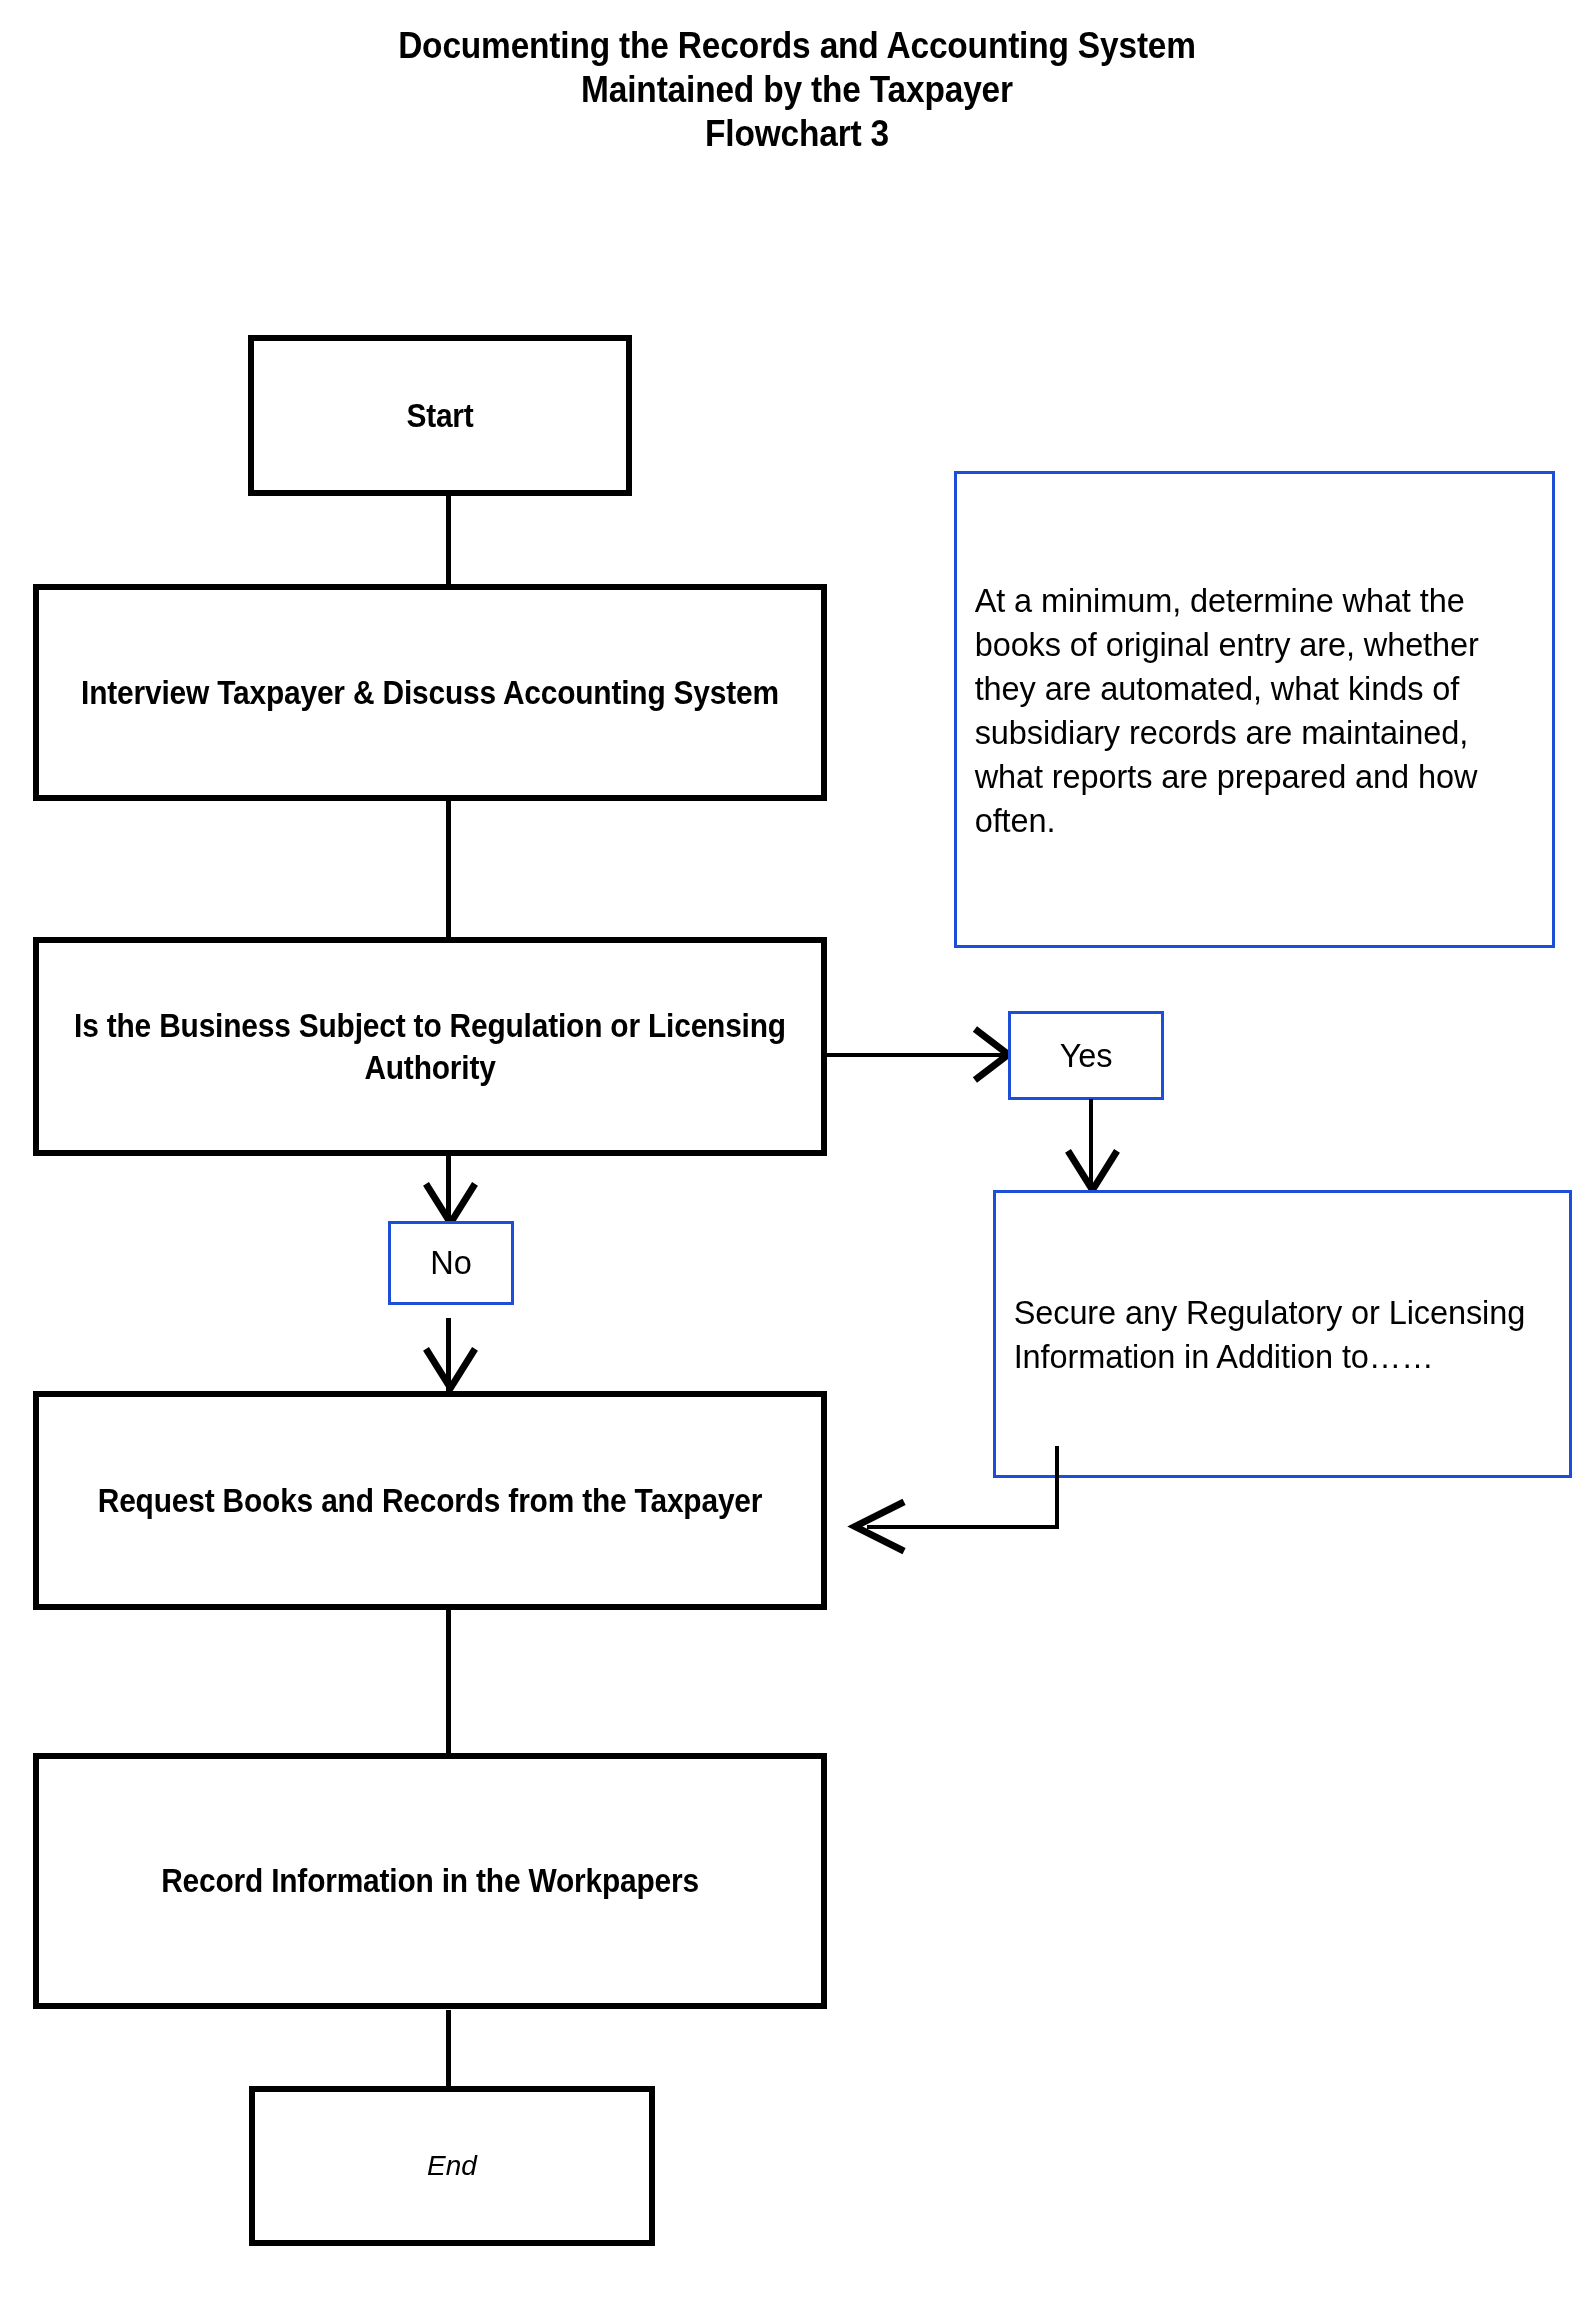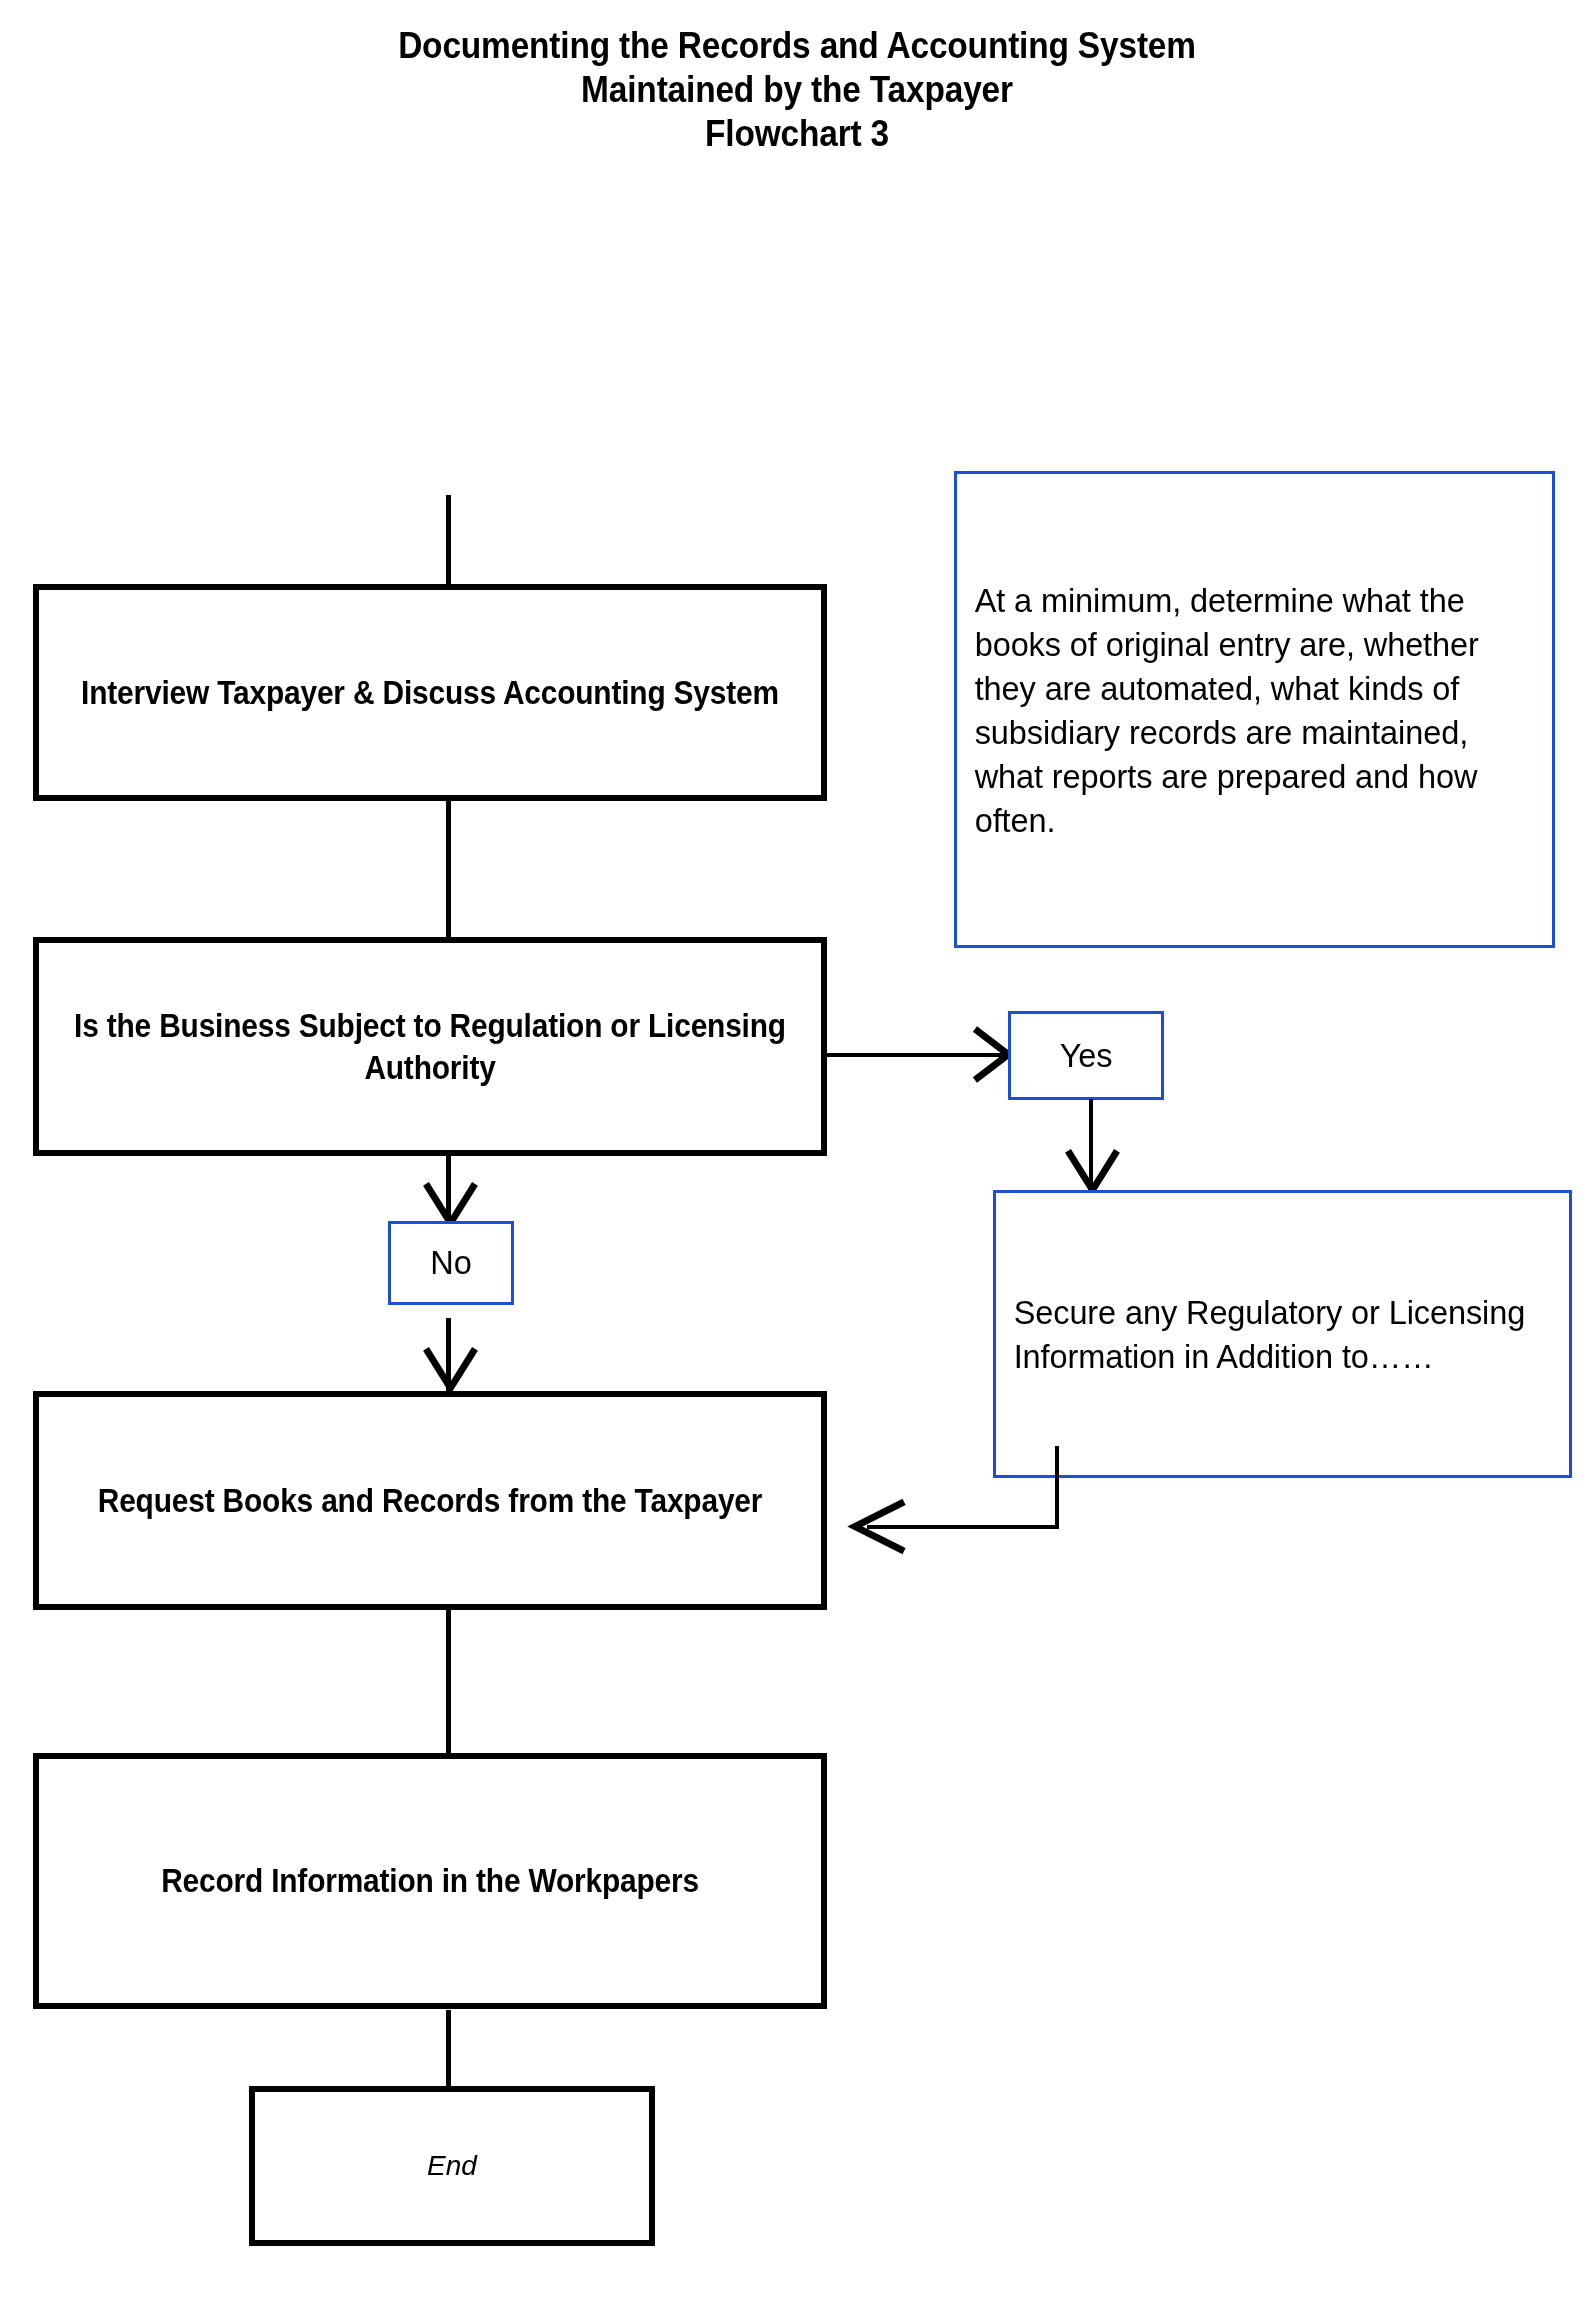--- a/index.html
+++ b/index.html
@@ -130,20 +130,23 @@
 <body>
 
 <div id="page">
 
   <div class="title-block">
     <div class="title-line">Documenting the Records and Accounting System</div>
     <div class="title-line">Maintained by the Taxpayer</div>
     <div class="title-line">Flowchart 3</div>
   </div>
 
+  <div class="box thick" id="box-start" style="left:248px; top:335px; width:384px; height:161px;">
+    <span class="box-text">Start</span>
+  </div>
 
   <div class="vline" style="left:446px; top:495px; height:89px;"></div>
 
   <div class="box thick" id="box-interview" style="left:33px; top:584px; width:794px; height:217px;">
     <span class="box-text">Interview Taxpayer &amp; Discuss Accounting System</span>
   </div>
 
   <div class="vline" style="left:446px; top:801px; height:136px;"></div>
 
   <div class="box thin align-left" id="box-note" style="left:954px; top:471px; width:601px; height:477px; padding:13.8px 17.7px 9.9px 17.7px;">

